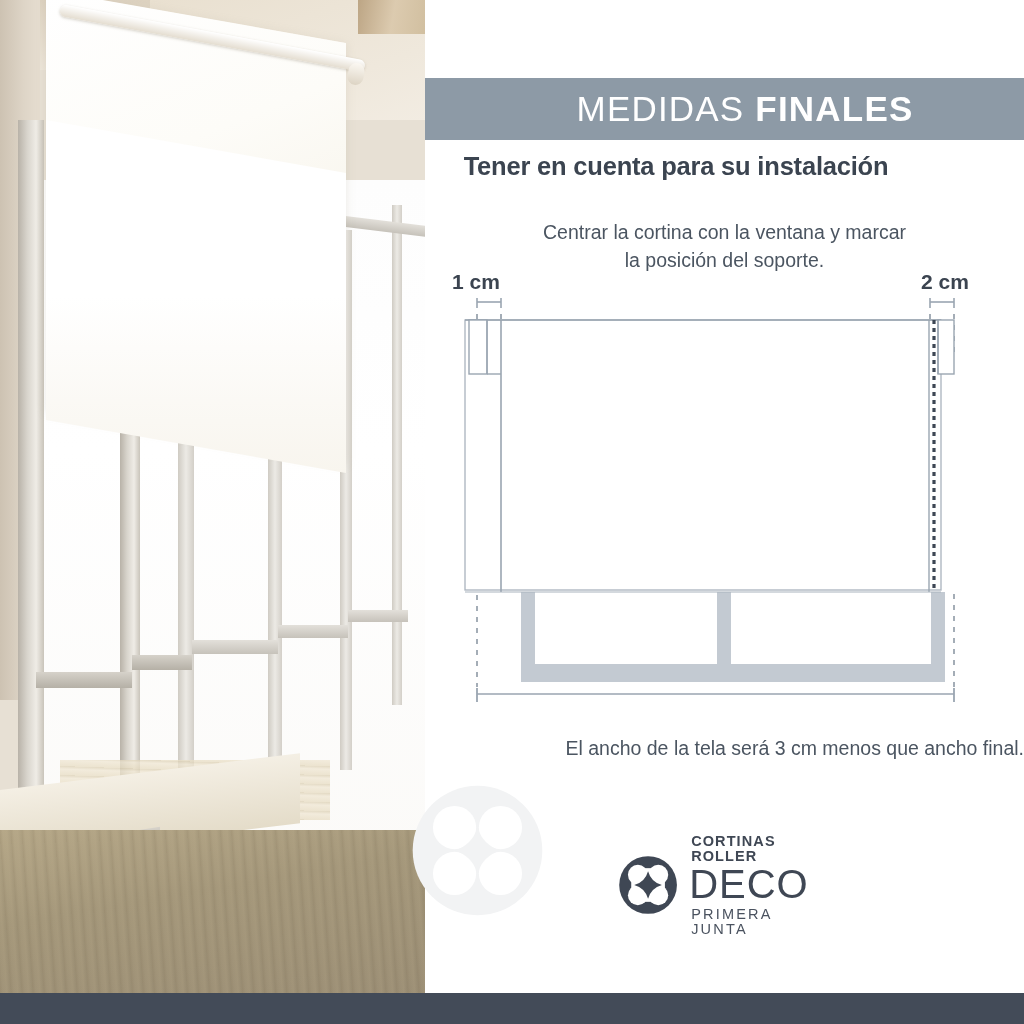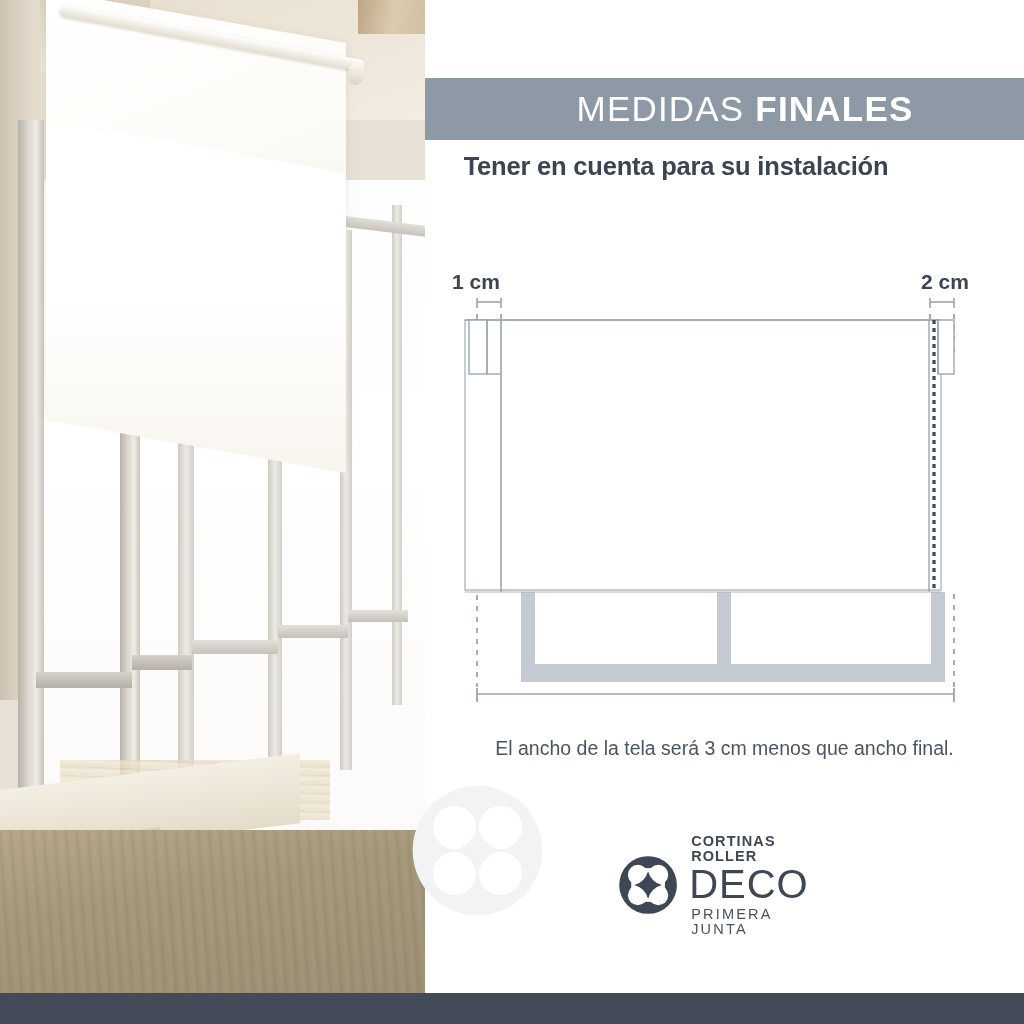--- a/index.html
+++ b/index.html
@@ -120,21 +120,21 @@
   .draw{position:absolute;left:0px;top:262px;width:599px;height:470px;}
   .draw svg{display:block;}
 
   .lbl{
     position:absolute;font-size:21px;font-weight:700;color:#3b4450;
   }
   .lbl-left{left:27px;top:270px;}
   .lbl-right{left:496px;top:270px;}
 
   .footnote{
-    position:absolute;left:0;top:737px;width:599px;text-align:center;
+    position:absolute;left:0;top:737px;width:599px;text-align:right;
     font-size:19.5px;color:#4b5561;font-weight:400;
   }
 
   
   .logo{
     position:absolute;left:193px;top:846px;width:215px;height:78px;
     display:flex;align-items:center;gap:11px;
   }
   .logo-words{display:flex;flex-direction:column;line-height:1;}
   .lw-top{
@@ -207,20 +207,24 @@
         <path d="M50 33 Q54 46 67 50 Q54 54 50 67 Q46 54 33 50 Q46 46 50 33 Z" fill="#f2f3f4"></path>
       </svg>
     </div>
 
     <div class="hdr-bar">
       <div class="hdr-title"><span>MEDIDAS</span>&nbsp;<b>FINALES</b></div>
     </div>
 
     <div class="subtitle">Tener en cuenta para su instalación</div>
 
+    <div class="lead">
+      <div>Centrar la cortina con la ventana y marcar</div>
+      <div>la posición del soporte.</div>
+    </div>
 
     <div class="lbl lbl-left">1 cm</div>
     <div class="lbl lbl-right">2 cm</div>
 
     <div class="draw">
       <svg width="599" height="470" viewBox="0 0 599 470">
         <defs>
           <style>
             .ln{stroke:#9aa5b1;fill:none;}
             .ln-thin{stroke:#aab3bd;fill:none;stroke-width:1.2;}

